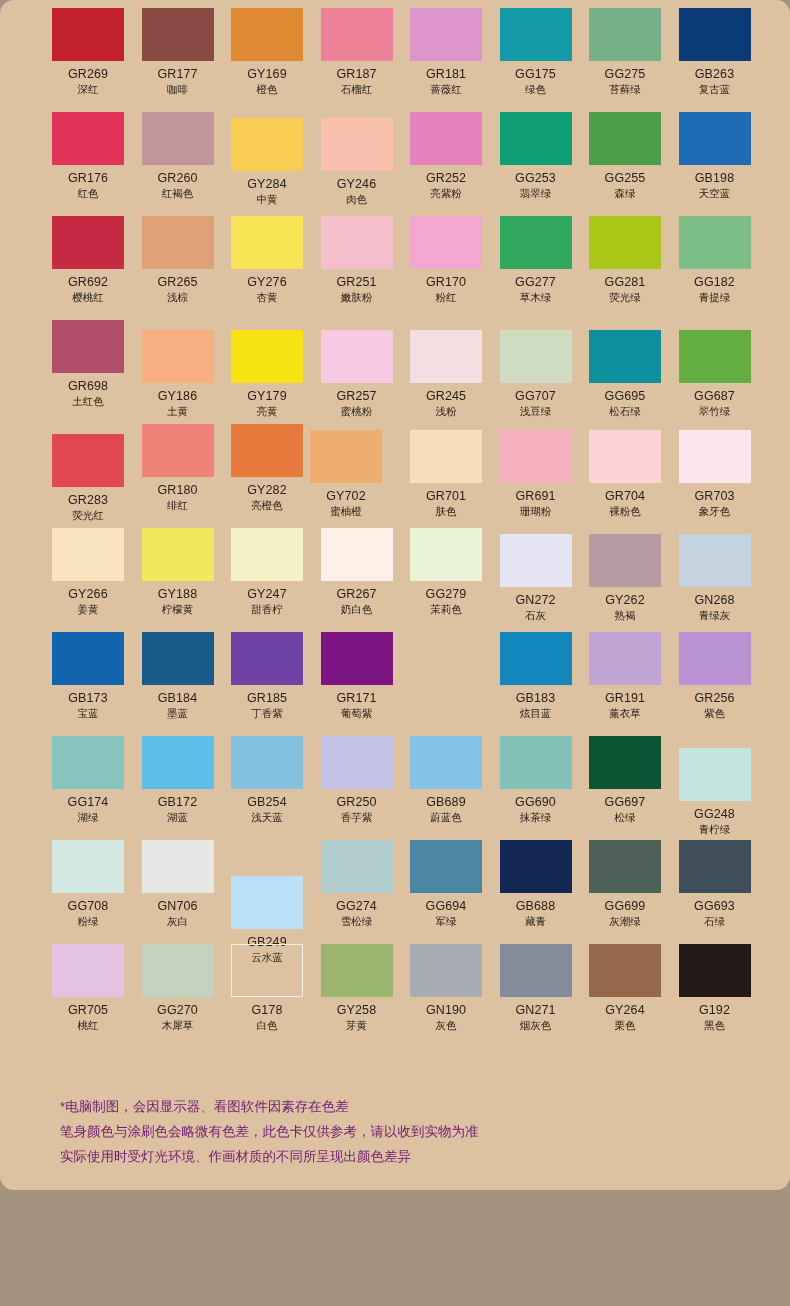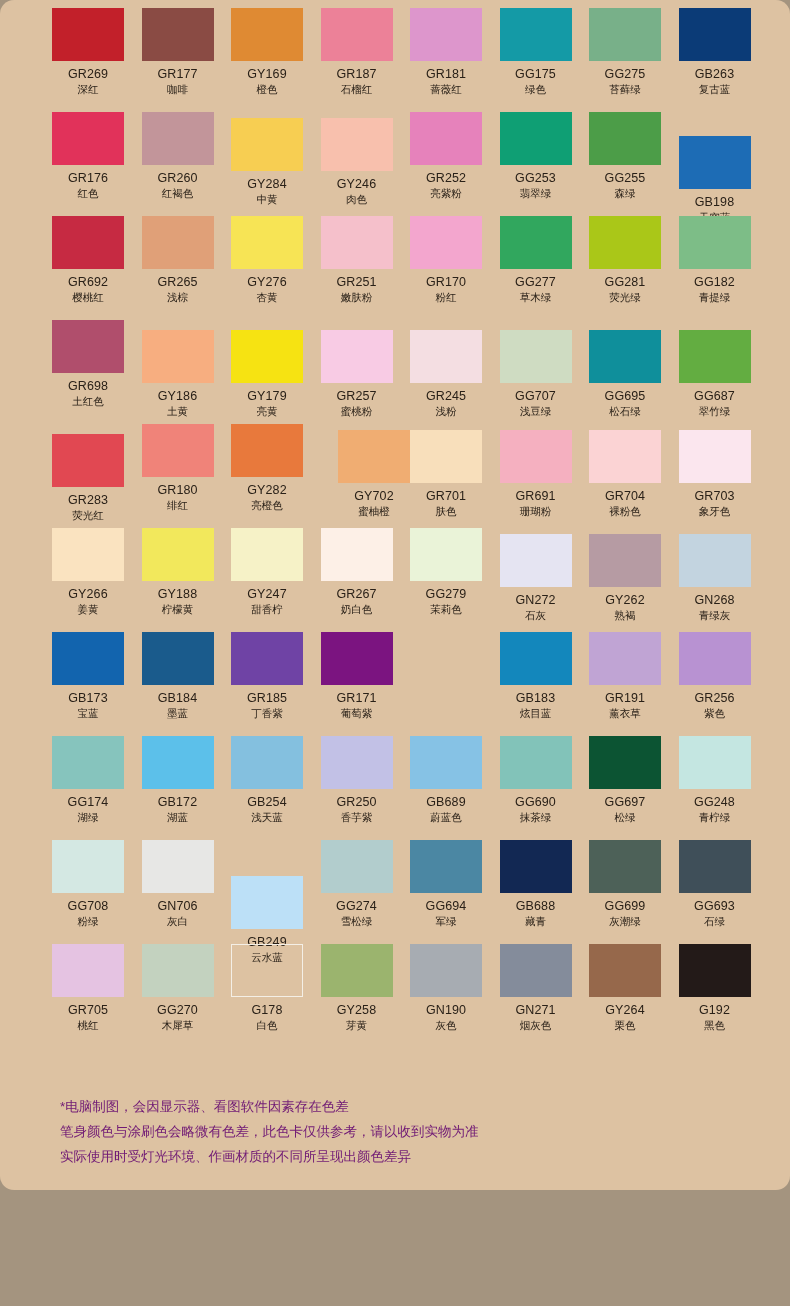--- a/index.html
+++ b/index.html
@@ -147,21 +147,21 @@
         <div class="cell" style="left: 447.5px; top: 0px;">
           <div class="swatch" style="background: rgb(15, 159, 116);"></div>
           <div class="code">GG253</div>
           <div class="cname">翡翠绿</div>
         </div>
         <div class="cell" style="left: 537px; top: 0px;">
           <div class="swatch" style="background: rgb(76, 157, 72);"></div>
           <div class="code">GG255</div>
           <div class="cname">森绿</div>
         </div>
-        <div class="cell" style="left: 626.5px; top: 0px; margin-top: 24px;">
+        <div class="cell" style="left: 626.5px; top: 0px;">
           <div class="swatch" style="background: rgb(29, 108, 181);"></div>
           <div class="code">GB198</div>
           <div class="cname">天空蓝</div>
         </div>
       </div>
       <div class="row">
         <div class="cell" style="left: 0px; top: 0px;">
           <div class="swatch" style="background: rgb(198, 42, 66);"></div>
           <div class="code">GR692</div>
           <div class="cname">樱桃红</div>
@@ -253,21 +253,21 @@
         <div class="cell" style="left: 89.5px; top: 0px;">
           <div class="swatch" style="background: rgb(240, 131, 121);"></div>
           <div class="code">GR180</div>
           <div class="cname">绯红</div>
         </div>
         <div class="cell" style="left: 179px; top: 0px;">
           <div class="swatch" style="background: rgb(232, 121, 60);"></div>
           <div class="code">GY282</div>
           <div class="cname">亮橙色</div>
         </div>
-        <div class="cell" style="left: 286px; top: 6px;">
+        <div class="cell" style="left: 258px; top: 6px;">
           <div class="swatch" style="background: rgb(240, 173, 114);"></div>
           <div class="code">GY702</div>
           <div class="cname">蜜柚橙</div>
         </div>
         <div class="cell" style="left: 358px; top: 6px;">
           <div class="swatch" style="background: rgb(248, 223, 187);"></div>
           <div class="code">GR701</div>
           <div class="cname">肤色</div>
         </div>
         <div class="cell" style="left: 447.5px; top: 6px;">
@@ -394,21 +394,21 @@
         <div class="cell" style="left: 447.5px; top: 0px;">
           <div class="swatch" style="background: rgb(130, 195, 185);"></div>
           <div class="code">GG690</div>
           <div class="cname">抹茶绿</div>
         </div>
         <div class="cell" style="left: 537px; top: 0px;">
           <div class="swatch" style="background: rgb(12, 84, 51);"></div>
           <div class="code">GG697</div>
           <div class="cname">松绿</div>
         </div>
-        <div class="cell" style="left: 626.5px; top: 0px;">
+        <div class="cell" style="left: 626.5px; top: 12px;">
           <div class="swatch" style="background: rgb(196, 230, 225);"></div>
           <div class="code">GG248</div>
           <div class="cname">青柠绿</div>
         </div>
       </div>
       <div class="row">
         <div class="cell" style="left: 0px; top: 0px;">
           <div class="swatch" style="background: rgb(212, 232, 227);"></div>
           <div class="code">GG708</div>
           <div class="cname">粉绿</div>

